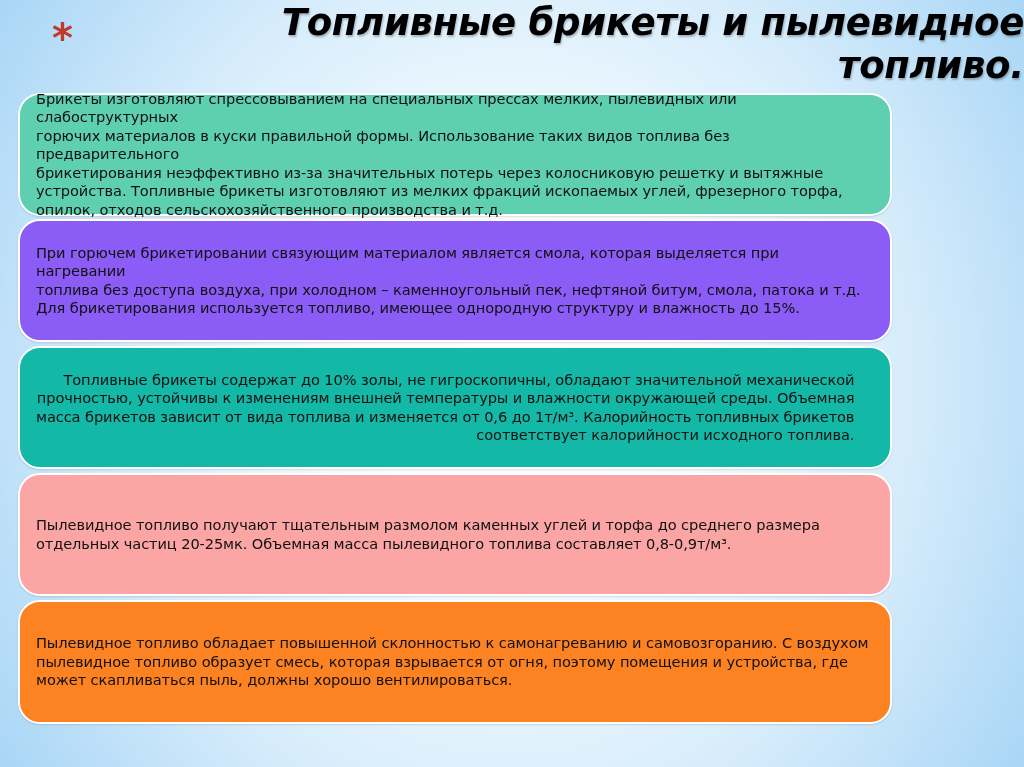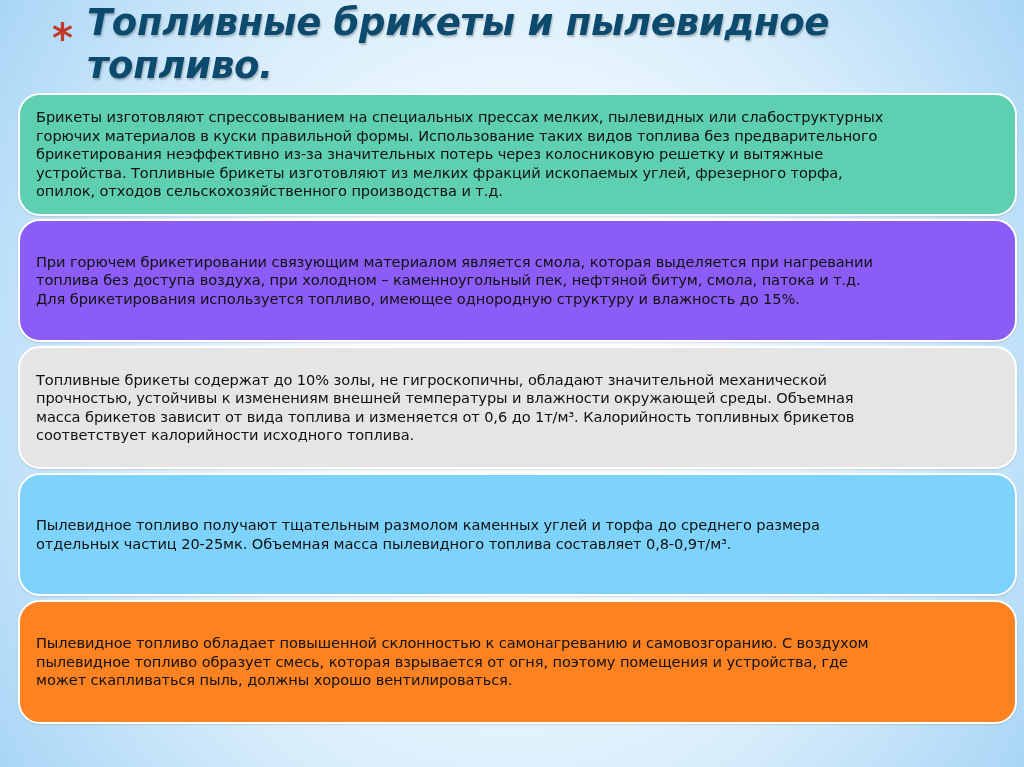--- a/index.html
+++ b/index.html
@@ -30,28 +30,29 @@
       margin-right: 14px;
       line-height: 1;
       position: relative;
       top: -6px;
     }
     .title-text {
       font-family: "DejaVu Sans", sans-serif;
       font-size: 37px;
       font-weight: bold;
       font-style: italic;
-      color: #0c4a6e;
+      color: #000000;
       letter-spacing: -0.3px;
       text-shadow: 1px 2px 2px rgba(0,0,0,0.25);
+      text-align: right;
     }
     .box {
       position: absolute;
       left: 18px;
-      width: 999px;
+      width: 874px;
       border: 2px solid #ffffff;
       border-radius: 22px;
       box-sizing: border-box;
       display: flex;
       align-items: center;
       padding: 0 20px 0 16px;
       box-shadow: 0 1px 2px rgba(0,0,0,0.12);
     }
     .box-text {
       font-family: "DejaVu Sans", sans-serif;
@@ -77,28 +78,28 @@
 устройства. Топливные брикеты изготовляют из мелких фракций ископаемых углей, фрезерного торфа,
 опилок, отходов сельскохозяйственного производства и т.д.</div>
 </div>
 
 <div class="box" style="top:219px;height:123px;background:#8b5cf6;">
   <div class="box-text">При горючем брикетировании связующим материалом является смола, которая выделяется при нагревании
 топлива без доступа воздуха, при холодном – каменноугольный пек, нефтяной битум, смола, патока и т.д.
 Для брикетирования используется топливо, имеющее однородную структуру и влажность до 15%.</div>
 </div>
 
-<div class="box" style="top:346px;height:123px;background:#e5e5e5;">
+<div class="box" style="top:346px;height:123px;background:#14b8a6;text-align:right;">
   <div class="box-text">Топливные брикеты содержат до 10% золы, не гигроскопичны, обладают значительной механической
 прочностью, устойчивы к изменениям внешней температуры и влажности окружающей среды. Объемная
 масса брикетов зависит от вида топлива и изменяется от 0,6 до 1т/м³. Калорийность топливных брикетов
 соответствует калорийности исходного топлива.</div>
 </div>
 
-<div class="box" style="top:473px;height:123px;background:#7dd3fc;">
+<div class="box" style="top:473px;height:123px;background:#fca5a5;">
   <div class="box-text">Пылевидное топливо получают тщательным размолом каменных углей и торфа до среднего размера
 отдельных частиц 20-25мк. Объемная масса пылевидного топлива составляет 0,8-0,9т/м³.</div>
 </div>
 
 <div class="box" style="top:600px;height:124px;background:#fd8222;align-items:center;">
   <div class="box-text">Пылевидное топливо обладает повышенной склонностью к самонагреванию и самовозгоранию. С воздухом
 пылевидное топливо образует смесь, которая взрывается от огня, поэтому помещения и устройства, где
 может скапливаться пыль, должны хорошо вентилироваться.</div>
 </div>
 

